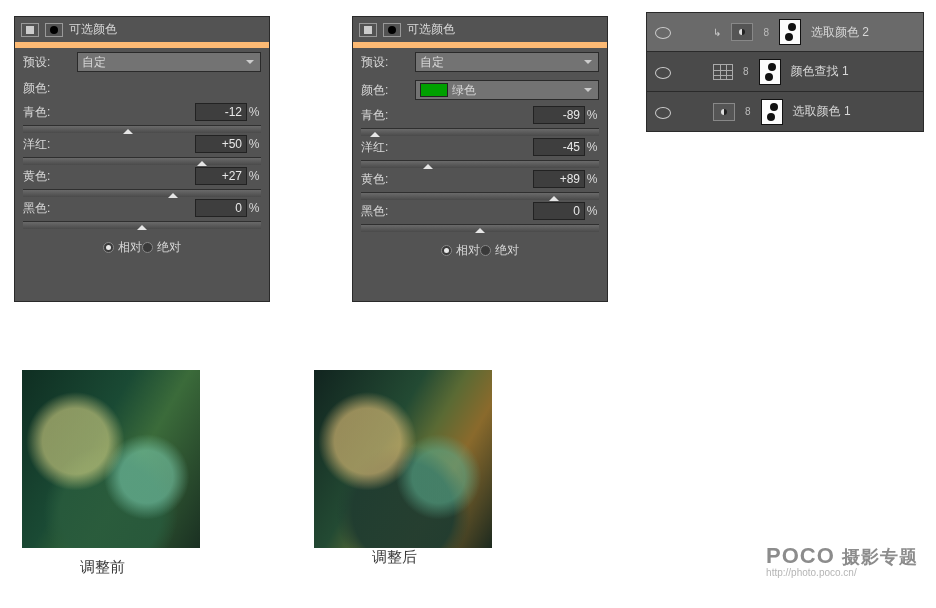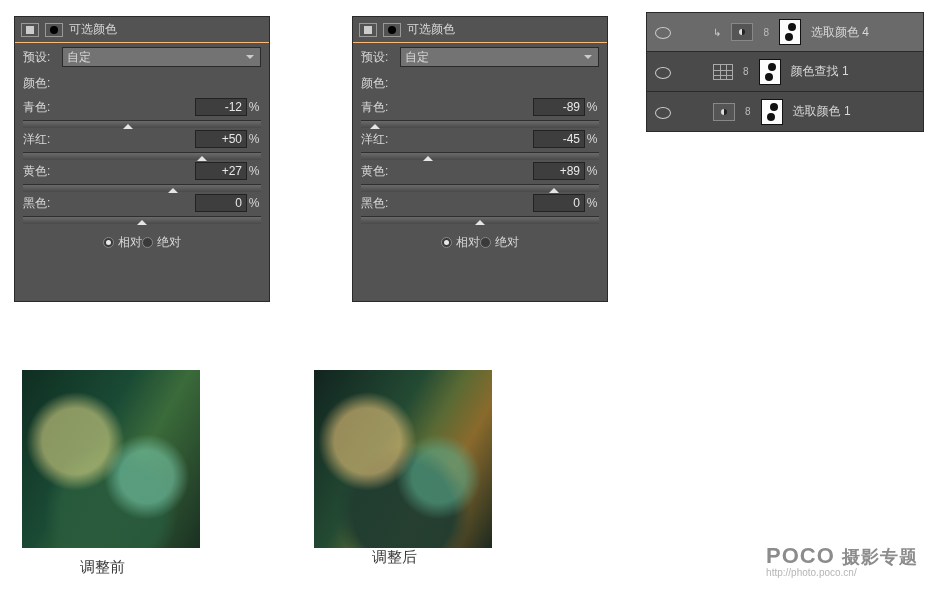--- a/index.html
+++ b/index.html
@@ -18,31 +18,31 @@
     position: absolute;
     border: 1px solid #2a2a2a;
   }
   .panel.left { left: 14px; top: 16px; height: 286px;}
   .panel.mid  { left: 352px; top: 16px; height: 286px;}
   .panel-head {
     background: #535353;
     display: flex;
     align-items: center;
     padding: 4px 6px;
-    border-bottom: 1px solid #fdba74;
+    border-bottom: 6px solid #fdba74;
     gap: 6px;
   }
   .ico-box {
     width: 18px; height: 14px; border:1px solid #999;
     display:inline-flex; align-items:center; justify-content:center;
   }
   .ico-square { width:8px; height:8px; background:#ccc; display:inline-block;}
   .ico-circle { width:8px; height:8px; background:#000; border-radius:50%; display:inline-block;}
   .row {
-    display:flex; align-items:center; padding: 4px 8px; gap:5px;
+    display:flex; align-items:center; padding: 4px 8px; gap:20px;
   }
   .lbl { color:#d8d8d8; font-size:12px; width:34px;}
   .sel {
     flex:1; background:#737373; border:1px solid #2a2a2a; height:20px;
     display:flex; align-items:center; padding:0 4px; color:#d8d8d8;
     position:relative;
   }
   .sel::after{
     content:""; position:absolute; right:6px; top:7px;
     border:4px solid transparent; border-top-color:#ccc;
@@ -239,20 +239,24 @@
     <span>可选颜色</span>
   </div>
   <div class="row">
     <span class="lbl">预设:</span>
     <div class="sel">
         <span>自定</span>
       </div>
   </div>
   <div class="row">
     <span class="lbl">颜色:</span>
+    <div class="sel">
+      <span class="swatch" style="background:#00a000"></span>
+      <span>绿色</span>
+    </div>
   </div>
   <div id="sliders2">
       <div class="slider-row">
         <div class="slider-label-line">
           <span class="lbl" style="width:40px">青色:</span>
           <span style="flex:1"></span>
           <span class="valbox">-89</span>
           <span class="pct">%</span>
         </div>
         <div class="track">
@@ -308,21 +312,21 @@
 <div class="layers" id="layersHost">
     <div class="layer-row" style="background: rgb(106, 106, 106);">
       <span class="eye"></span>
       <span class="indent"></span>
       <span style="color:#ccc;font-size:10px">↳</span>
       <span class="adj-icon">
         <span class="half"></span>
       </span>
       <span class="link">8</span>
       <span class="mask spot"></span>
-      <span>选取颜色 4</span>
+      <span>选取颜色 2</span>
     </div>
     <div class="layer-row">
       <span class="eye"></span>
       <span class="indent"></span>
       <span class="grid-icon"></span>
       <span class="link">8</span>
       <span class="mask spot"></span>
       <span>颜色查找 1</span>
     </div>
     <div class="layer-row">

